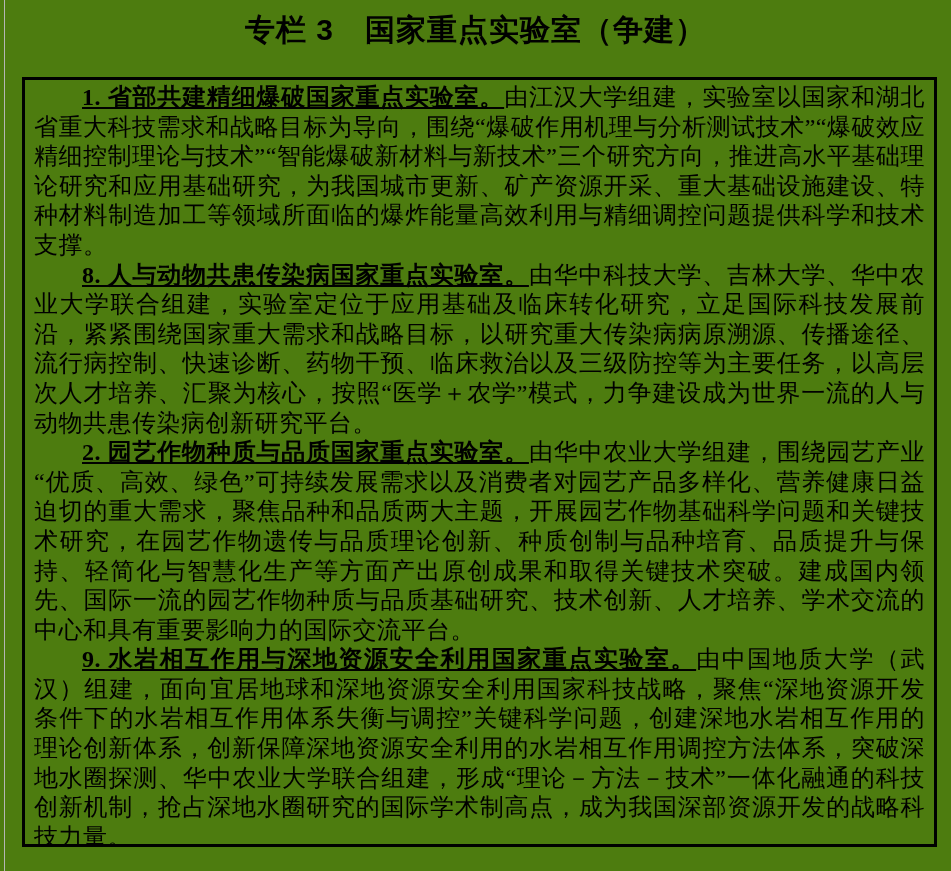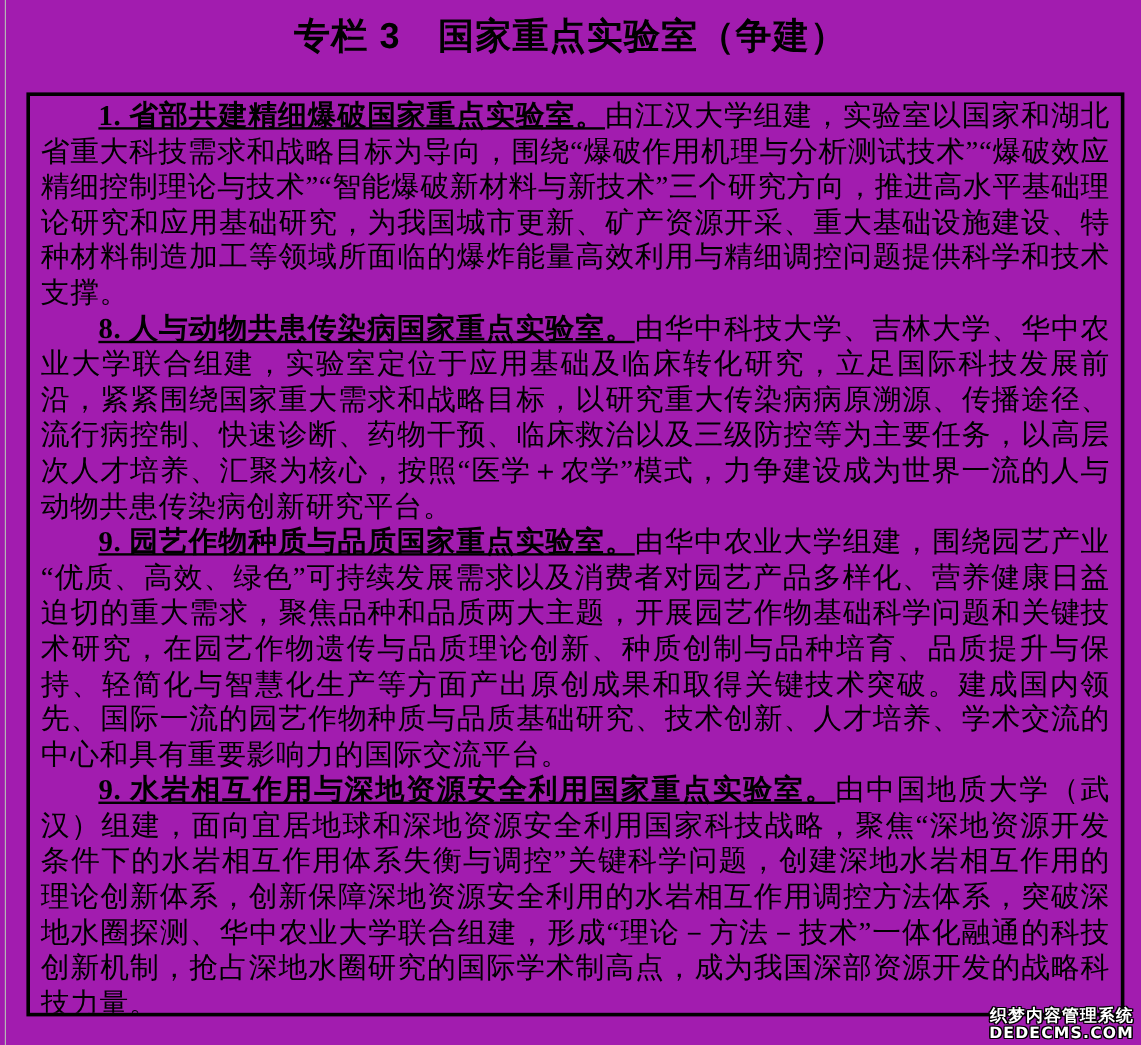--- a/index.html
+++ b/index.html
@@ -4,21 +4,21 @@
 <style>
   html, body {
     margin: 0;
     padding: 0;
     background: #ffffff;
   }
   .page {
     position: relative;
     width: 951px;
     height: 871px;
-    background: #a21caf;
+    background: #4d7c0f;
     overflow: hidden;
     font-family: "Liberation Serif", "DejaVu Serif", serif;
     color: #000000;
   }
   .edge-line {
     position: absolute;
     left: 4px;
     top: 0;
     width: 1px;
     height: 100%;
@@ -92,24 +92,20 @@
   <div class="edge-line"></div>
 
   <h1 class="doc-title">专栏 3　国家重点实验室（争建）</h1>
 
   <div class="content-box">
 
     <p class="para"><span class="lead">1. 省部共建精细爆破国家重点实验室。</span><span class="body-text">由江汉大学组建，实验室以国家和湖北省重大科技需求和战略目标为导向，围绕“爆破作用机理与分析测试技术”“爆破效应精细控制理论与技术”“智能爆破新材料与新技术”三个研究方向，推进高水平基础理论研究和应用基础研究，为我国城市更新、矿产资源开采、重大基础设施建设、特种材料制造加工等领域所面临的爆炸能量高效利用与精细调控问题提供科学和技术支撑。</span></p>
 
     <p class="para"><span class="lead">8. 人与动物共患传染病国家重点实验室。</span><span class="body-text">由华中科技大学、吉林大学、华中农业大学联合组建，实验室定位于应用基础及临床转化研究，立足国际科技发展前沿，紧紧围绕国家重大需求和战略目标，以研究重大传染病病原溯源、传播途径、流行病控制、快速诊断、药物干预、临床救治以及三级防控等为主要任务，以高层次人才培养、汇聚为核心，按照“医学＋农学”模式，力争建设成为世界一流的人与动物共患传染病创新研究平台。</span></p>
 
-    <p class="para"><span class="lead">9. 园艺作物种质与品质国家重点实验室。</span><span class="body-text">由华中农业大学组建，围绕园艺产业“优质、高效、绿色”可持续发展需求以及消费者对园艺产品多样化、营养健康日益迫切的重大需求，聚焦品种和品质两大主题，开展园艺作物基础科学问题和关键技术研究，在园艺作物遗传与品质理论创新、种质创制与品种培育、品质提升与保持、轻简化与智慧化生产等方面产出原创成果和取得关键技术突破。建成国内领先、国际一流的园艺作物种质与品质基础研究、技术创新、人才培养、学术交流的中心和具有重要影响力的国际交流平台。</span></p>
+    <p class="para"><span class="lead">2. 园艺作物种质与品质国家重点实验室。</span><span class="body-text">由华中农业大学组建，围绕园艺产业“优质、高效、绿色”可持续发展需求以及消费者对园艺产品多样化、营养健康日益迫切的重大需求，聚焦品种和品质两大主题，开展园艺作物基础科学问题和关键技术研究，在园艺作物遗传与品质理论创新、种质创制与品种培育、品质提升与保持、轻简化与智慧化生产等方面产出原创成果和取得关键技术突破。建成国内领先、国际一流的园艺作物种质与品质基础研究、技术创新、人才培养、学术交流的中心和具有重要影响力的国际交流平台。</span></p>
 
     <p class="para"><span class="lead">9. 水岩相互作用与深地资源安全利用国家重点实验室。</span><span class="body-text">由中国地质大学（武汉）组建，面向宜居地球和深地资源安全利用国家科技战略，聚焦“深地资源开发条件下的水岩相互作用体系失衡与调控”关键科学问题，创建深地水岩相互作用的理论创新体系，创新保障深地资源安全利用的水岩相互作用调控方法体系，突破深地水圈探测、华中农业大学联合组建，形成“理论－方法－技术”一体化融通的科技创新机制，抢占深地水圈研究的国际学术制高点，成为我国深部资源开发的战略科技力量。</span></p>
 
   </div>
 
-  <div class="watermark">
-    <div class="wm-cn">织梦内容管理系统</div>
-    <div class="wm-en">DEDECMS.COM</div>
-  </div>
 
 </div>
 
 </body></html>

